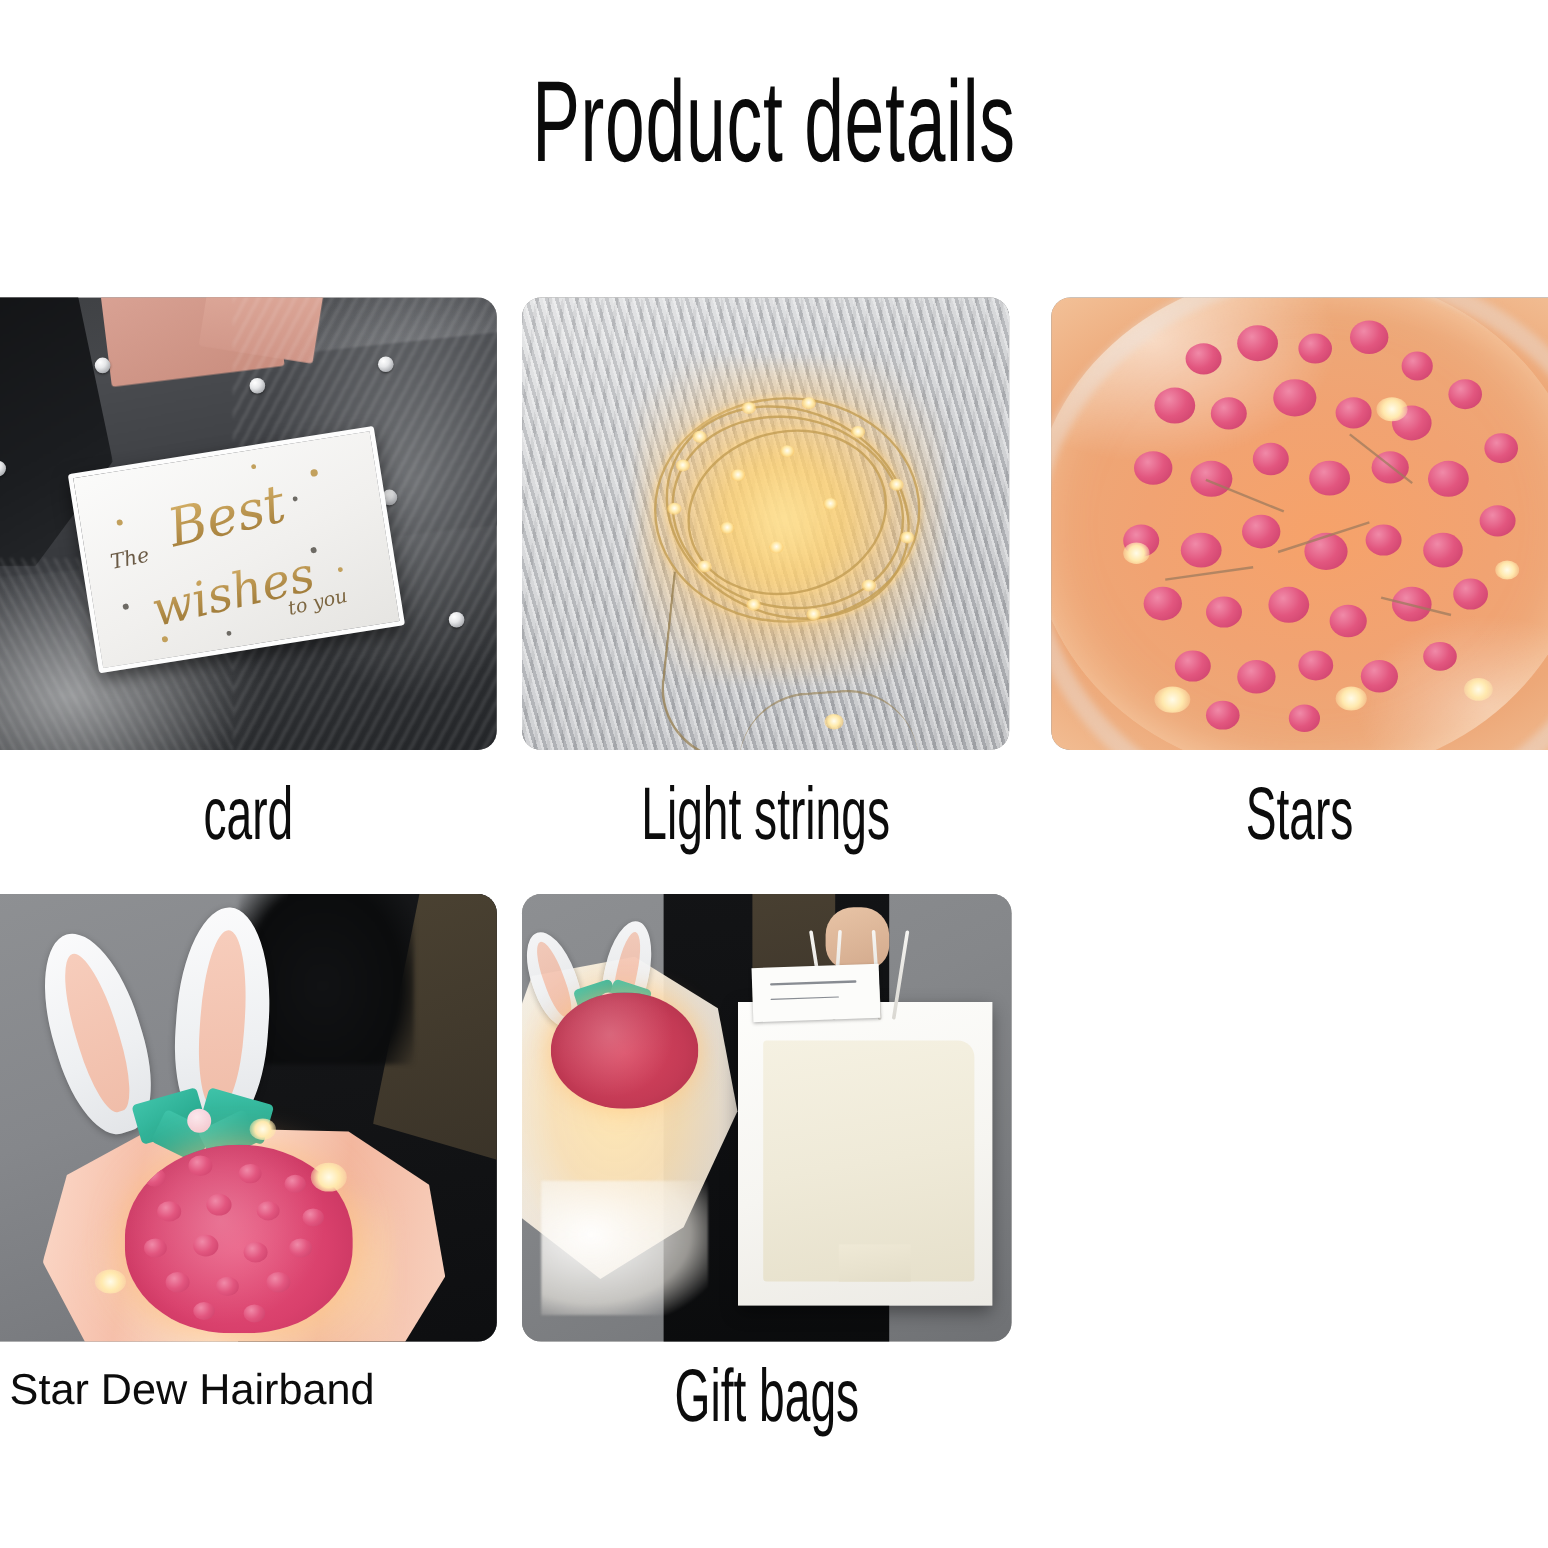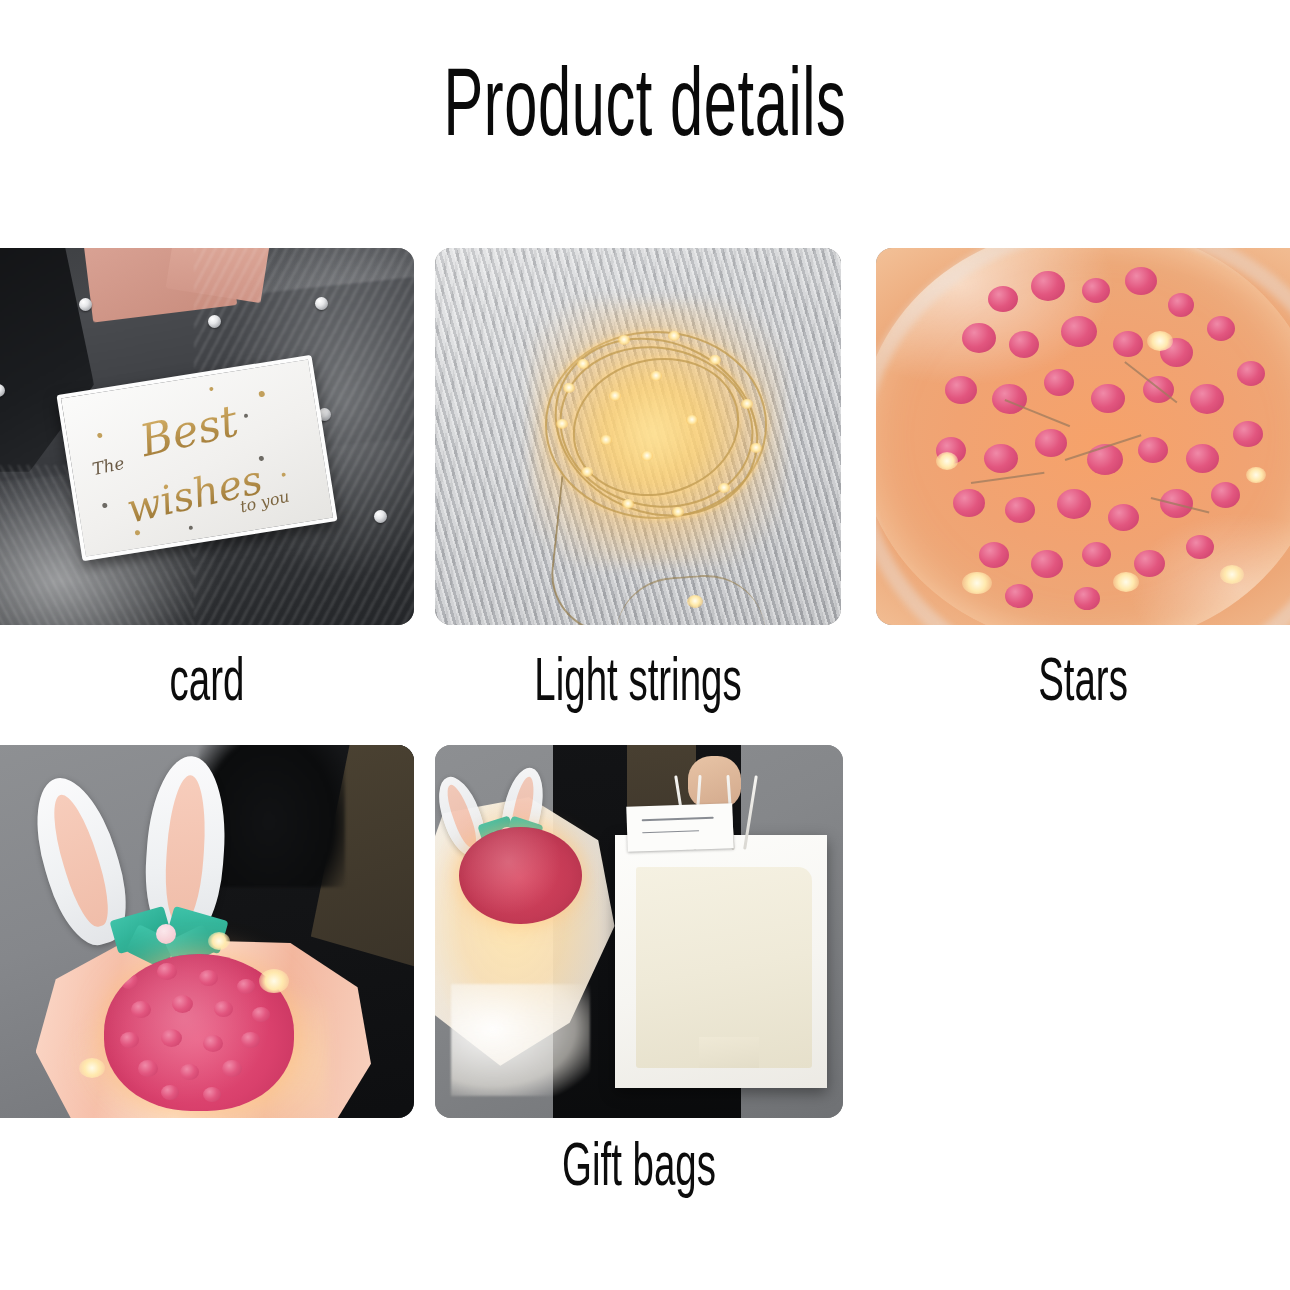--- a/index.html
+++ b/index.html
@@ -566,15 +566,16 @@
       <div class="t5-tag">
         <i class="tagline" style="left:14%;top:30%;width:68%;"></i>
         <i class="tagline" style="left:14%;top:58%;width:54%;"></i>
       </div>
     </div>
   </div>
 
   <div class="caption cap-cond" id="cap1">card</div>
   <div class="caption cap-cond" id="cap2">Light strings</div>
   <div class="caption cap-cond" id="cap3">Stars</div>
+  <div class="caption" id="cap4">Star Dew Hairband</div>
   <div class="caption cap-cond" id="cap5">Gift bags</div>
 
 </div>
 
 </body></html>

